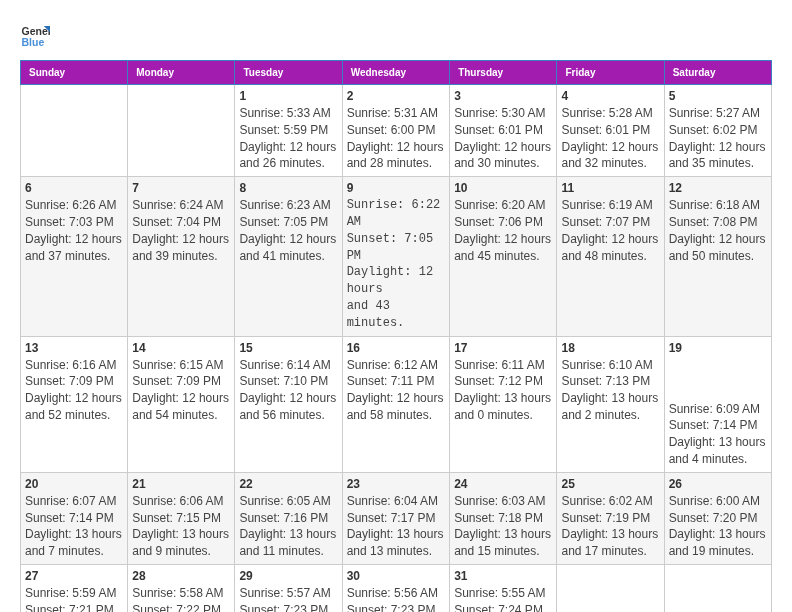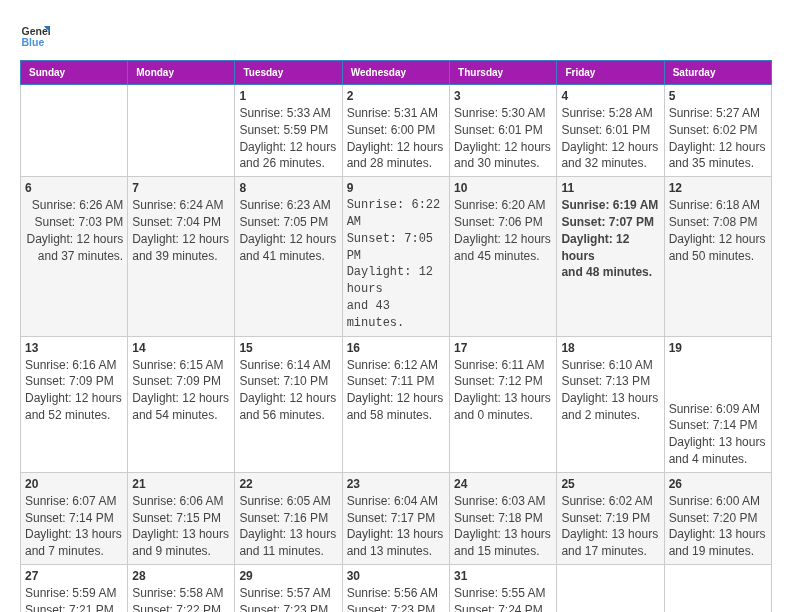--- a/index.html
+++ b/index.html
@@ -147,21 +147,21 @@
           <div class="day-num">5</div>
           <div class="day-info" style="white-space: pre-line;">Sunrise: 5:27 AM
 Sunset: 6:02 PM
 Daylight: 12 hours
 and 35 minutes.</div>
         </td>
       </tr>
       <tr>
         <td>
           <div class="day-num">6</div>
-          <div class="day-info" style="white-space: pre-line; text-align: right;">Sunrise: 6:26 AM
+          <div class="day-info" style="white-space: pre-line;">Sunrise: 6:26 AM
 Sunset: 7:03 PM
 Daylight: 12 hours
 and 37 minutes.</div>
         </td>
         <td>
           <div class="day-num">7</div>
           <div class="day-info" style="white-space: pre-line;">Sunrise: 6:24 AM
 Sunset: 7:04 PM
 Daylight: 12 hours
 and 39 minutes.</div>
@@ -182,21 +182,21 @@
         </td>
         <td>
           <div class="day-num">10</div>
           <div class="day-info" style="white-space: pre-line;">Sunrise: 6:20 AM
 Sunset: 7:06 PM
 Daylight: 12 hours
 and 45 minutes.</div>
         </td>
         <td>
           <div class="day-num">11</div>
-          <div class="day-info" style="white-space: pre-line; font-weight: bold;">Sunrise: 6:19 AM
+          <div class="day-info" style="white-space: pre-line;">Sunrise: 6:19 AM
 Sunset: 7:07 PM
 Daylight: 12 hours
 and 48 minutes.</div>
         </td>
         <td>
           <div class="day-num">12</div>
           <div class="day-info" style="white-space: pre-line;">Sunrise: 6:18 AM
 Sunset: 7:08 PM
 Daylight: 12 hours
 and 50 minutes.</div>

